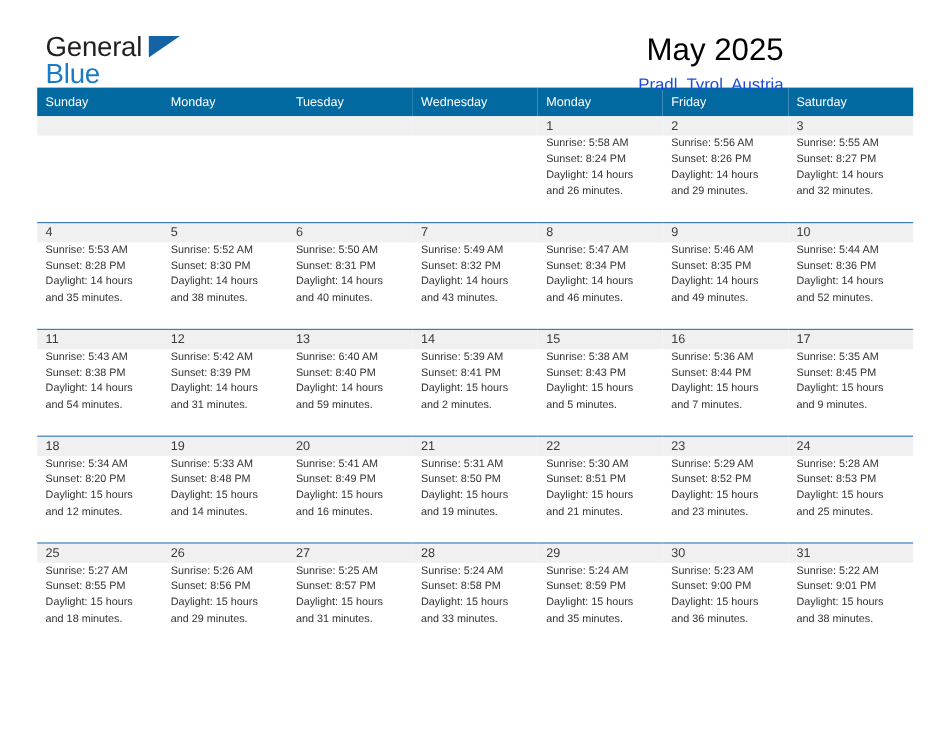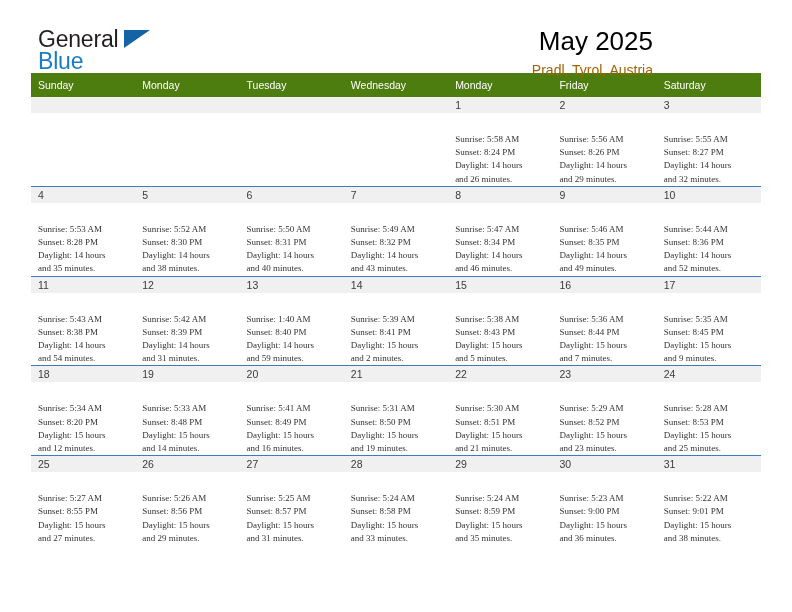--- a/index.html
+++ b/index.html
@@ -65,34 +65,34 @@
     text-align: right;
   }
   .cal-title {
     font-size: 26px;
     color: #000;
     line-height: 30px;
     white-space: nowrap;
   }
   .cal-subtitle {
     font-size: 14px;
-    color: #a16207;
+    color: #1d4ed8;
     line-height: 20px;
     margin-top: 4px;
     white-space: nowrap;
   }
 
   
   .calendar {
     width: 730px;
     border-collapse: collapse;
     table-layout: fixed;
   }
   .calendar th {
-    background: #4d7c0f;
+    background: #0369a1;
     color: #ffffff;
     font-size: 10.5px;
     font-weight: normal;
     text-align: left;
     padding: 6px 0 6px 7px;
     height: 10px;
     border: none;
   }
   .calendar td {
     vertical-align: top;
@@ -110,22 +110,21 @@
     padding: 2px 0 1px 7px;
     box-sizing: border-box;
   }
   .daynum {
     font-size: 10.5px;
     color: #3b3b3b;
     line-height: 13px;
     display: block;
   }
   .cell-body {
-    padding: 20px 6px 0 7px;
-    font-family: Liberation Serif, serif;
+    padding: 0 6px 0 7px;
   }
   .cell-line {
     font-size: 9px;
     color: #333333;
     line-height: 13.2px;
     white-space: nowrap;
   }
   .empty-cell .daynum-band { background: #f0f0f0; }
 </style>
 </head>
@@ -305,21 +304,21 @@
               <div class="cell-line">Sunset: 8:39 PM</div>
               <div class="cell-line">Daylight: 14 hours</div>
               <div class="cell-line">and 31 minutes.</div>
             </div>
           </td>
           <td>
             <div class="daynum-band">
               <span class="daynum">13</span>
             </div>
             <div class="cell-body">
-              <div class="cell-line">Sunrise: 1:40 AM</div>
+              <div class="cell-line">Sunrise: 6:40 AM</div>
               <div class="cell-line">Sunset: 8:40 PM</div>
               <div class="cell-line">Daylight: 14 hours</div>
               <div class="cell-line">and 59 minutes.</div>
             </div>
           </td>
           <td>
             <div class="daynum-band">
               <span class="daynum">14</span>
             </div>
             <div class="cell-body">
@@ -444,21 +443,21 @@
         </tr>
         <tr class="week-row">
           <td>
             <div class="daynum-band">
               <span class="daynum">25</span>
             </div>
             <div class="cell-body">
               <div class="cell-line">Sunrise: 5:27 AM</div>
               <div class="cell-line">Sunset: 8:55 PM</div>
               <div class="cell-line">Daylight: 15 hours</div>
-              <div class="cell-line">and 27 minutes.</div>
+              <div class="cell-line">and 18 minutes.</div>
             </div>
           </td>
           <td>
             <div class="daynum-band">
               <span class="daynum">26</span>
             </div>
             <div class="cell-body">
               <div class="cell-line">Sunrise: 5:26 AM</div>
               <div class="cell-line">Sunset: 8:56 PM</div>
               <div class="cell-line">Daylight: 15 hours</div>

